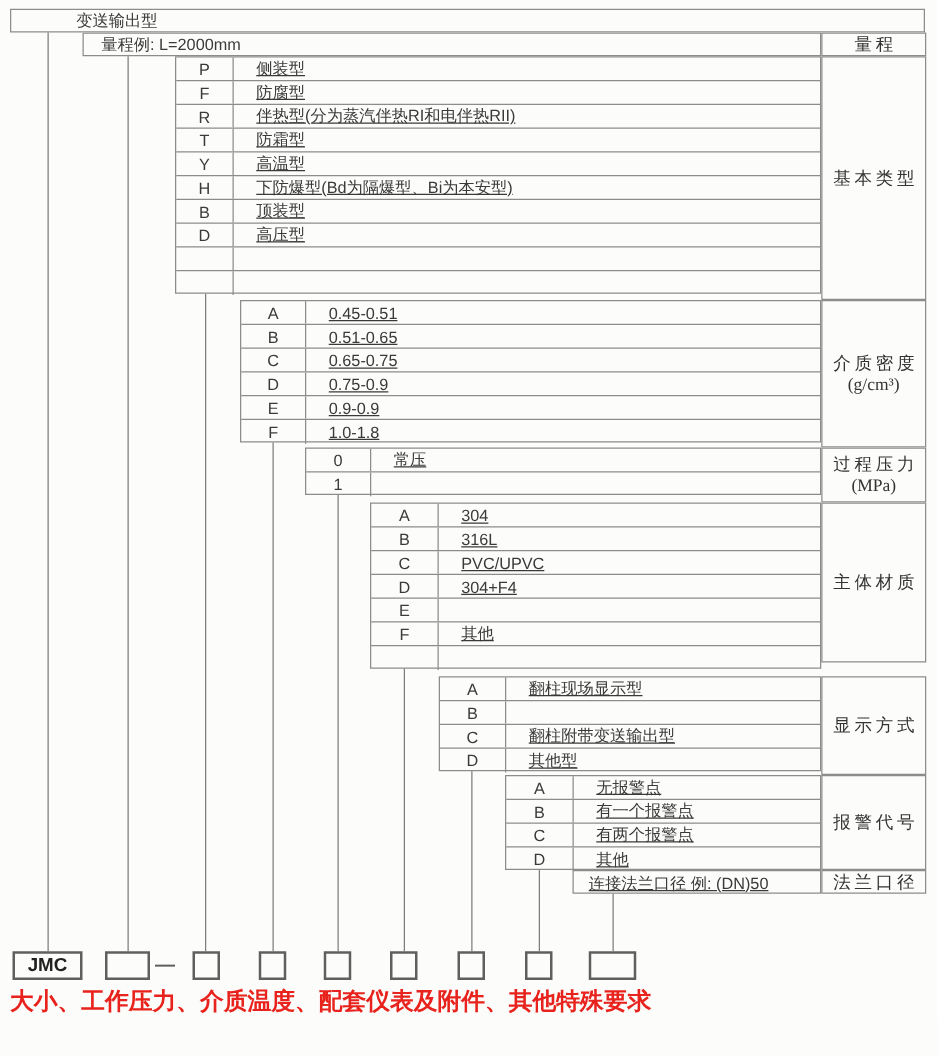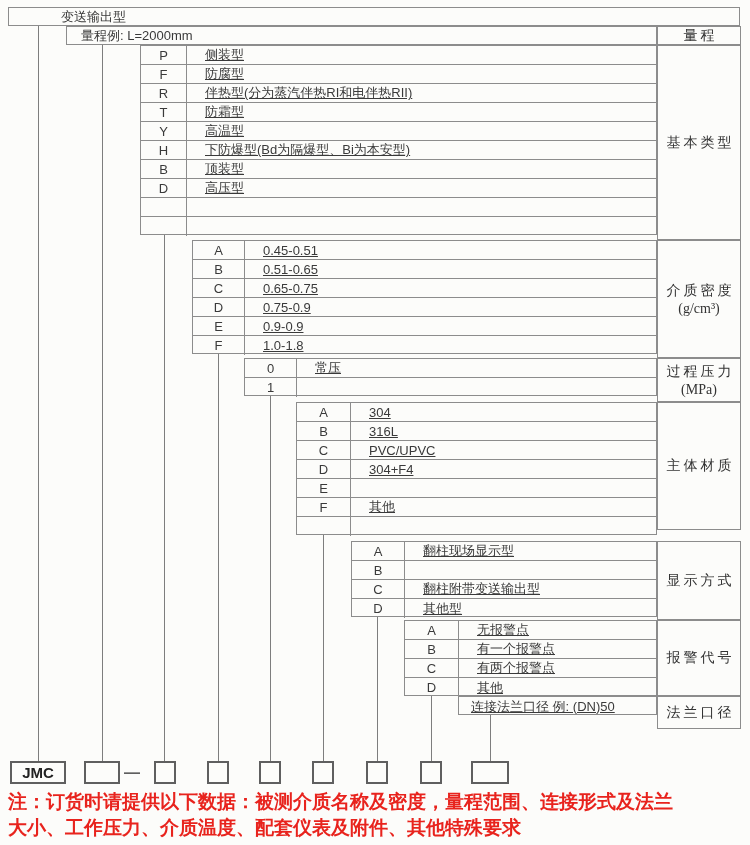--- a/index.html
+++ b/index.html
@@ -212,21 +212,21 @@
       </div>
       <div class="sidecell" style="top: 402px; height: 128px;">
         <div class="lbl">主体材质</div>
       </div>
       <div class="sidecell" style="top: 541px; height: 79px;">
         <div class="lbl">显示方式</div>
       </div>
       <div class="sidecell" style="top: 620px; height: 76px;">
         <div class="lbl">报警代号</div>
       </div>
-      <div class="sidecell" style="top: 696px; height: 33px;">
+      <div class="sidecell" style="top: 696px; height: 19px;">
         <div class="lbl">法兰口径</div>
       </div>
     </div>
 
   <div id="connectors">
       <div class="vline" style="left: 38px; top: 26px; height: 736px;"></div>
       <div class="vline" style="left: 102px; top: 45px; height: 717px;"></div>
       <div class="vline" style="left: 164px; top: 235px; height: 527px;"></div>
       <div class="vline" style="left: 218px; top: 354px; height: 408px;"></div>
       <div class="vline" style="left: 270px; top: 396px; height: 366px;"></div>
@@ -245,17 +245,16 @@
       <div class="cbox" style="left: 312px; width: 22px;"></div>
       <div class="cbox" style="left: 366px; width: 22px;"></div>
       <div class="cbox" style="left: 420px; width: 22px;"></div>
       <div class="cbox" style="left: 471px; width: 38px;"></div>
     </div>
   <div class="dashsep">
     <span>—</span>
   </div>
 
   <div class="note">
-    <div>注：订货时请提供以下数据：被测介质名称及密度，量程范围、连接形式及法兰</div>
     <div>大小、工作压力、介质温度、配套仪表及附件、其他特殊要求</div>
   </div>
 
 </div>
 
 </body></html>

